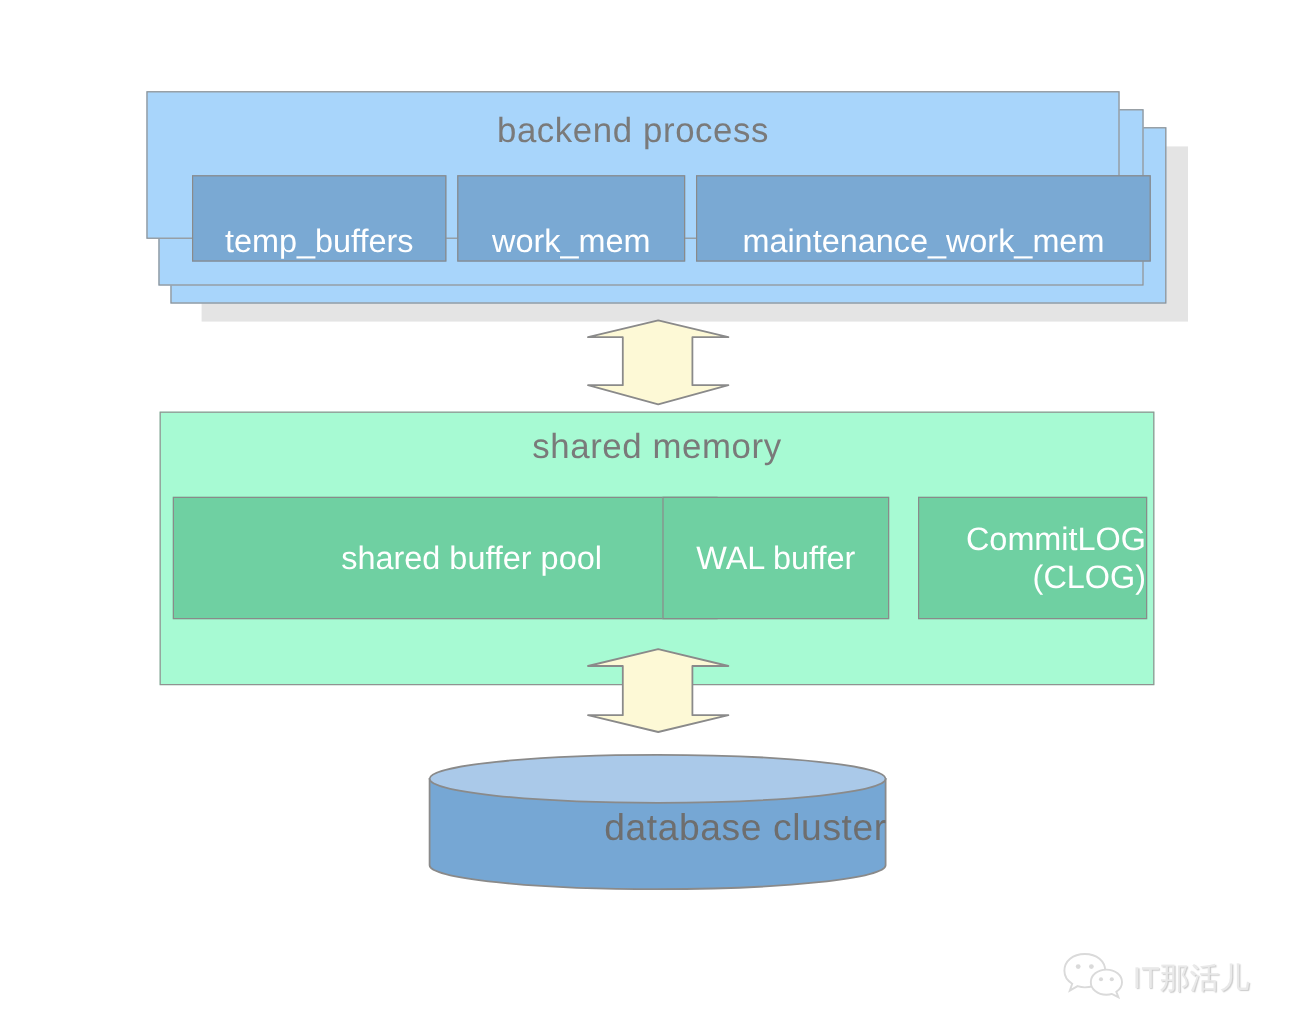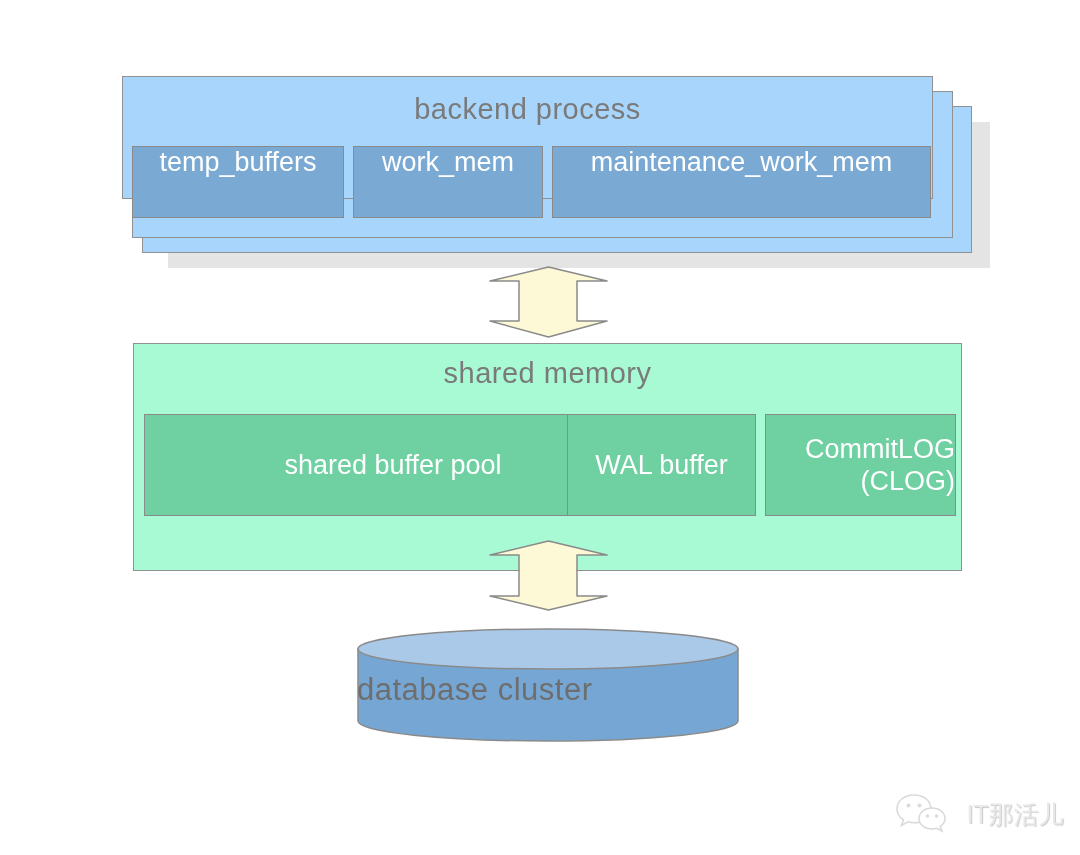--- a/index.html
+++ b/index.html
@@ -22,68 +22,68 @@
   }
   .big-title{
     position:absolute;left:0;width:100%;text-align:center;
     font-size:29px;color:var(--title-grey,#7a7a7a);letter-spacing:0.5px;
   }
   .backend-box .big-title{top:16px;}
   .blue-box{
     position:absolute;top:69px;height:70px;
     background:var(--backend-inner,#7aa9d3);
     border:1.5px solid var(--border-grey2,#8a8a8a);
-    display:flex;align-items:flex-start;justify-content:center;
-    color:#ffffff;font-size:27px;white-space:nowrap;
+    display:flex;align-items:flex-end;justify-content:center;
+    color:#ffffff;font-size:27px;white-space:nowrap;margin-left:28px;
   }
   .blue-box.b0{left:9px;width:210px;}
   .blue-box.b1{left:230px;width:188px;}
   .blue-box.b2{left:429px;width:377px;}
 
   
   .shared-box{
     left:133px;top:343px;width:829px;height:228px;
     border:1.5px solid var(--border-grey,#919191);
     background:var(--shared-outer,#a7fad3);
   }
   .shared-box .big-title{top:13px;}
   .green-box{
     position:absolute;top:70px;height:100px;
     background:var(--shared-inner,#6fd0a2);
     border:1.5px solid var(--border-grey2,#8a8a8a);
     display:flex;flex-direction:column;align-items:center;justify-content:center;
     color:#ffffff;font-size:27px;line-height:1.2;white-space:nowrap;text-align:center;
   }
   .green-box.g0{left:10px;width:408px;padding-left:44px;}
-  .green-box.g1{left:433px;width:187px;}
+  .green-box.g1{left:418px;width:187px;}
   .green-box.g2{left:631px;width:189px;align-items:flex-end;}
 
   
   .arrow-svg polygon{
     fill:var(--arrow-fill,#fdf9d6);
     stroke:var(--border-grey2,#999999);
     stroke-width:1.5;
     stroke-linejoin:round;
   }
   .arrow1{left:485px;top:262px;}
   .arrow2{left:485px;top:535px;}
 
   
   .cyl-svg{left:355px;top:626px;}
   .cyl-body{fill:var(--cylinder-body,#76a7d4);stroke:var(--border-grey2,#8a8a8a);stroke-width:1.5;}
   .cyl-top{fill:var(--cylinder-top,#aac9e9);stroke:var(--border-grey2,#8a8a8a);stroke-width:1.5;}
   .cyl-label{
-    left:357px;top:672px;width:382px;text-align:left;
+    left:357px;top:672px;width:382px;text-align:right;
     font-size:31px;color:#6e6e6e;letter-spacing:0.5px;
   }
 
   
   .watermark{
     left:884px;top:786px;width:190px;height:56px;
-    display:flex;align-items:center;gap:18px;justify-content:center;
+    display:flex;align-items:center;gap:6px;
   }
   .wm-text{
     font-size:25px;color:#e9e9e9;
     text-shadow:1px 1px 1px #c9c9c9;
     white-space:nowrap;
   }
   .wm-icon path,.wm-icon ellipse{stroke:#dadada;fill:#ffffff;stroke-width:1.6;}
   .wm-icon circle{fill:#dadada;stroke:none;}
 </style>
 </head>

